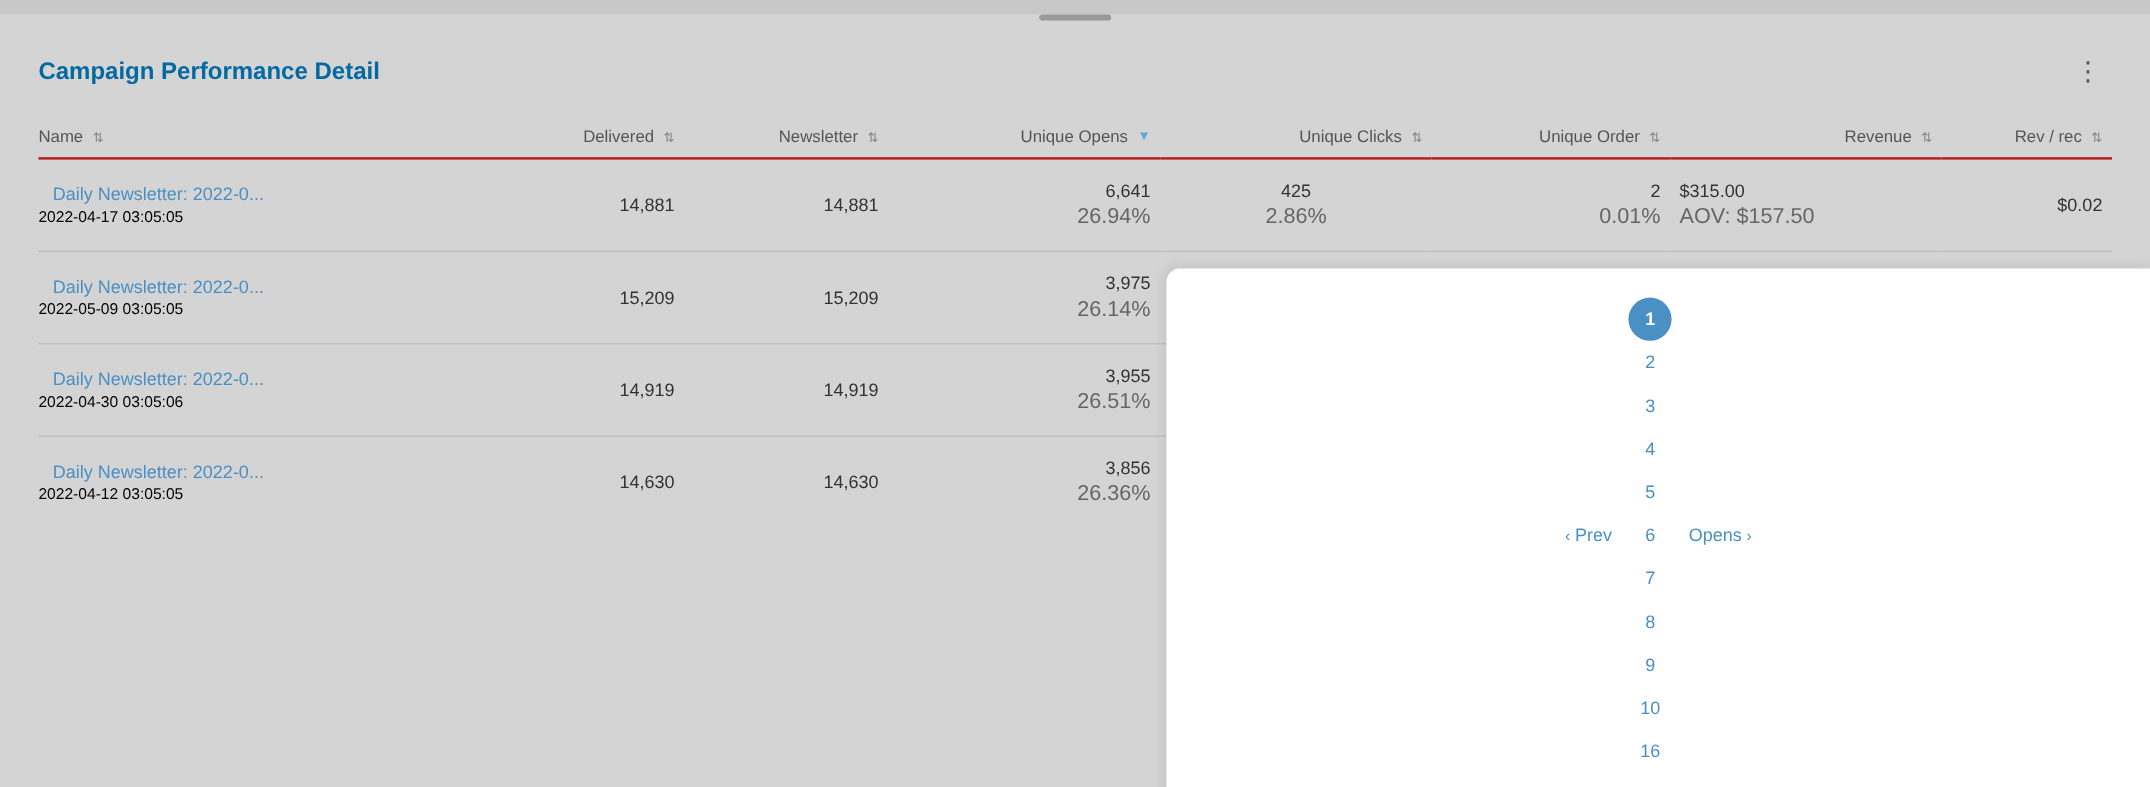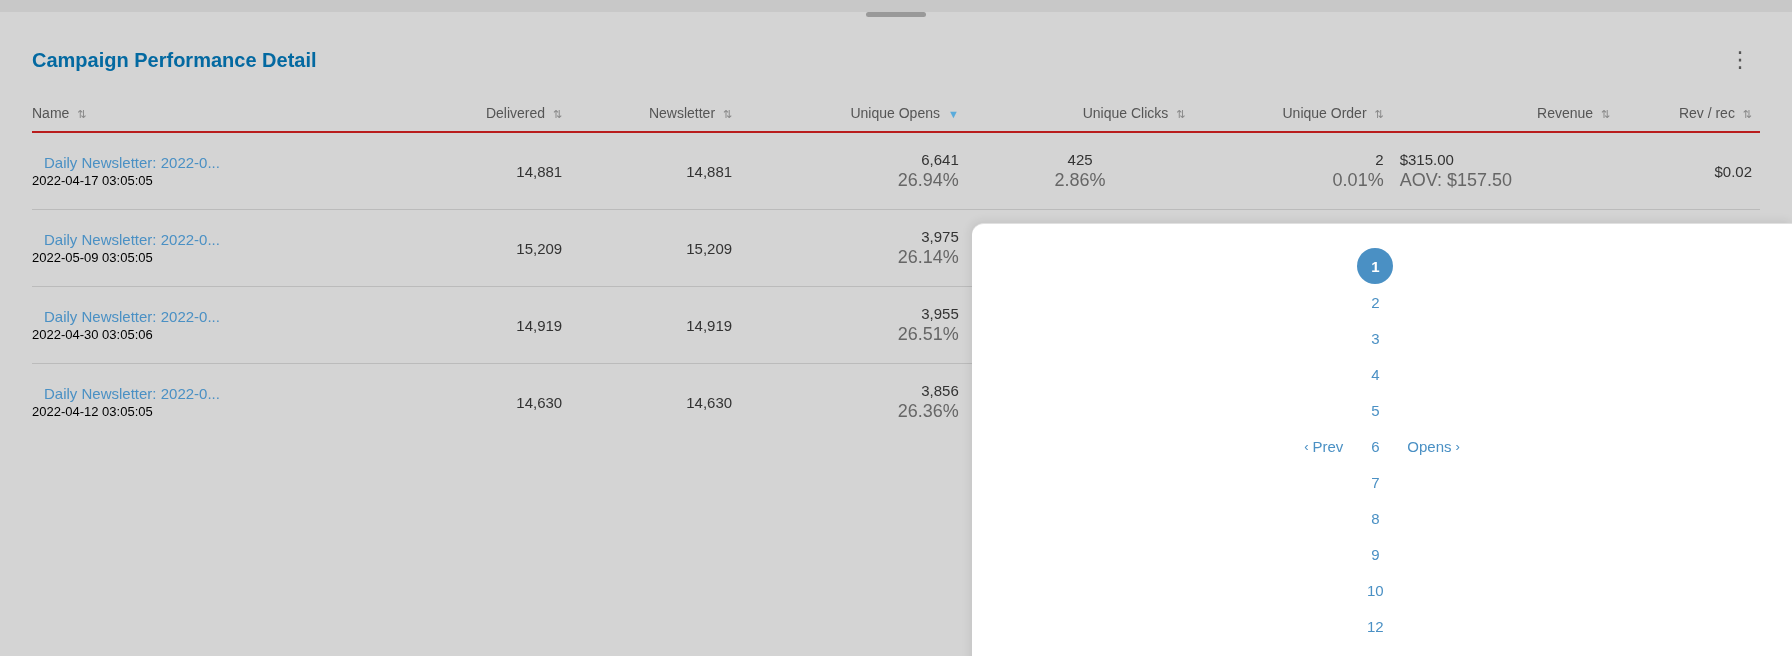--- a/index.html
+++ b/index.html
@@ -388,20 +388,20 @@
         <button class="page-btn active">1</button>
         <button class="page-btn">2</button>
         <button class="page-btn">3</button>
         <button class="page-btn">4</button>
         <button class="page-btn">5</button>
         <button class="page-btn">6</button>
         <button class="page-btn">7</button>
         <button class="page-btn">8</button>
         <button class="page-btn">9</button>
         <button class="page-btn">10</button>
-        <button class="page-btn">12</button>
+        <button class="page-btn">16</button>
       </div>
     <button class="page-nav-btn">
       <span>Opens</span>
       <span class="chevron">›</span>
     </button>
   </div>
 </div>
 
 </body></html>

